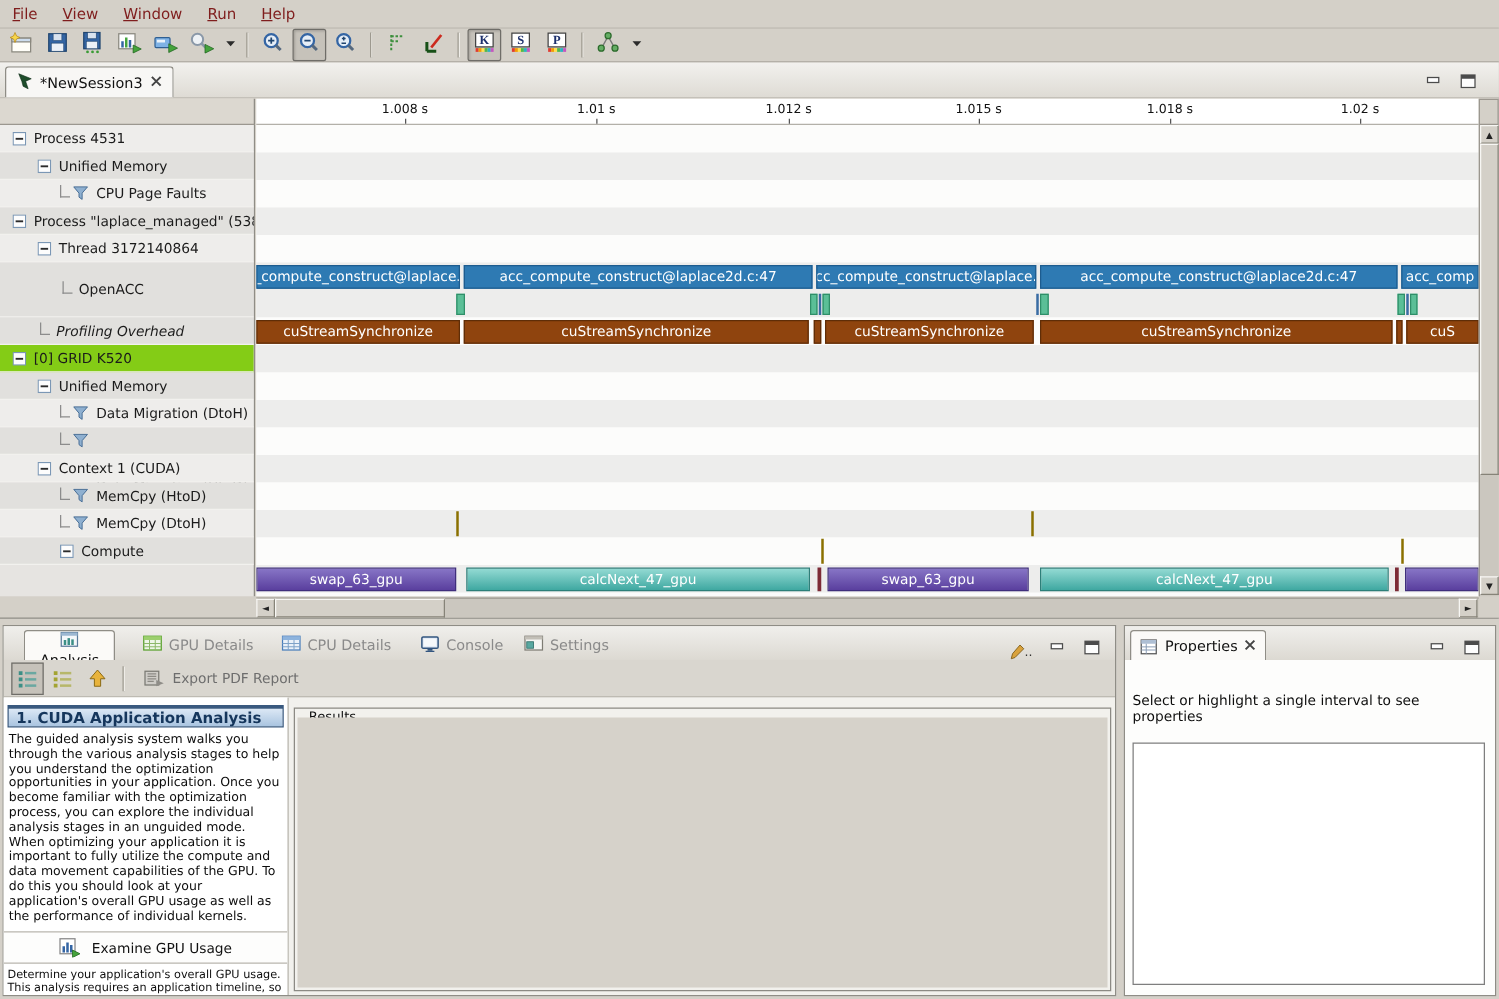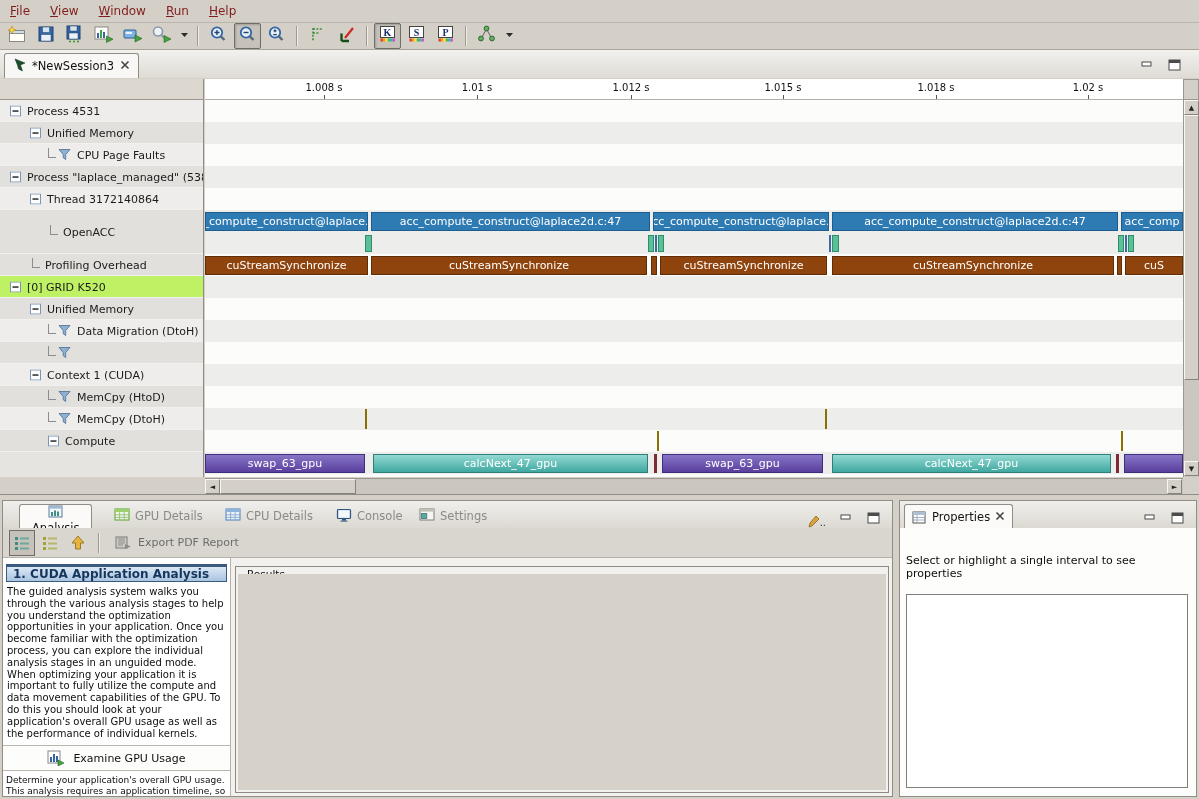--- a/index.html
+++ b/index.html
@@ -309,23 +309,23 @@
               <rect x="2.5" y="4.8" width="6" height="1.5" fill="#2b2b2b"></rect>
             </svg></span>
           <span class="tlabel" style="left: 47px;">Thread 3172140864</span>
         </div>
         <div class="trow" style="height: 44px; background: rgb(225, 224, 221);">
           <span class="conn" style="left: 50px; top: calc(50% - 7px);"></span>
           <span class="tlabel" style="left: 63px;">OpenACC</span>
         </div>
         <div class="trow" style="height: 22px; background: rgb(225, 224, 221);">
           <span class="conn" style="left: 32px; top: calc(50% - 7px);"></span>
-          <span class="tlabel" style="left: 45px;">Profiling Overhead</span>
-        </div>
-        <div class="trow" style="height: 22px; background: #bef264;">
+          <span class="tlabel" style="left: 45px; font-style: italic;">Profiling Overhead</span>
+        </div>
+        <div class="trow" style="height: 22px; background: #84cc16;">
           <span class="ticon" style="left: 10px;"><svg width="11" height="11" viewBox="0 0 11 11">
               <rect x="0.5" y="0.5" width="10" height="10" fill="#fdfdfd" stroke="#7b97b5"></rect>
               <rect x="2.5" y="4.8" width="6" height="1.5" fill="#2b2b2b"></rect>
             </svg></span>
           <span class="tlabel" style="left: 27px;">[0] GRID K520</span>
         </div>
         <div class="trow" style="height: 22px; background: rgb(225, 224, 221);">
           <span class="ticon" style="left: 30px;"><svg width="11" height="11" viewBox="0 0 11 11">
               <rect x="0.5" y="0.5" width="10" height="10" fill="#fdfdfd" stroke="#7b97b5"></rect>
               <rect x="2.5" y="4.8" width="6" height="1.5" fill="#2b2b2b"></rect>

